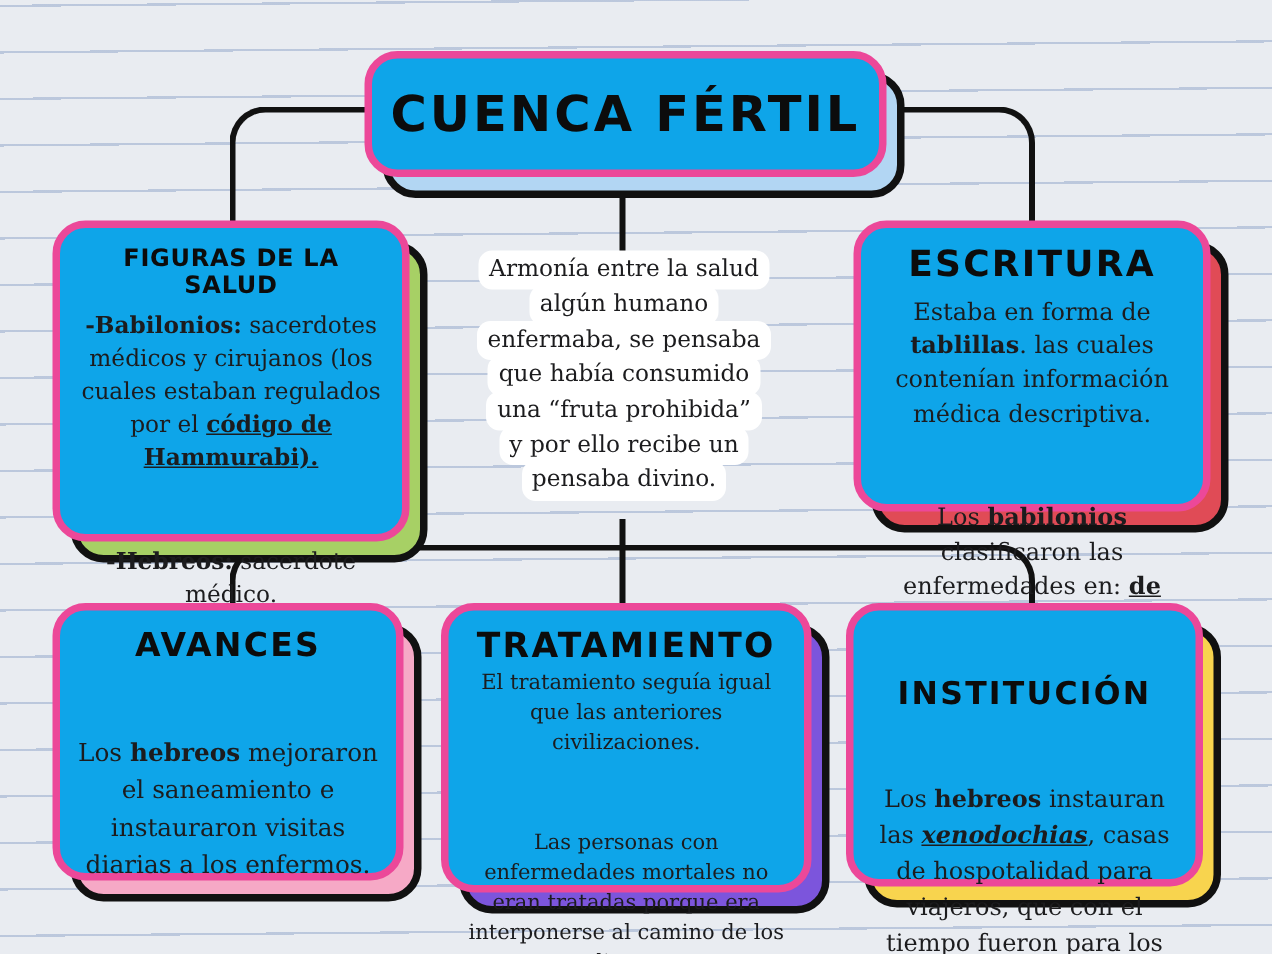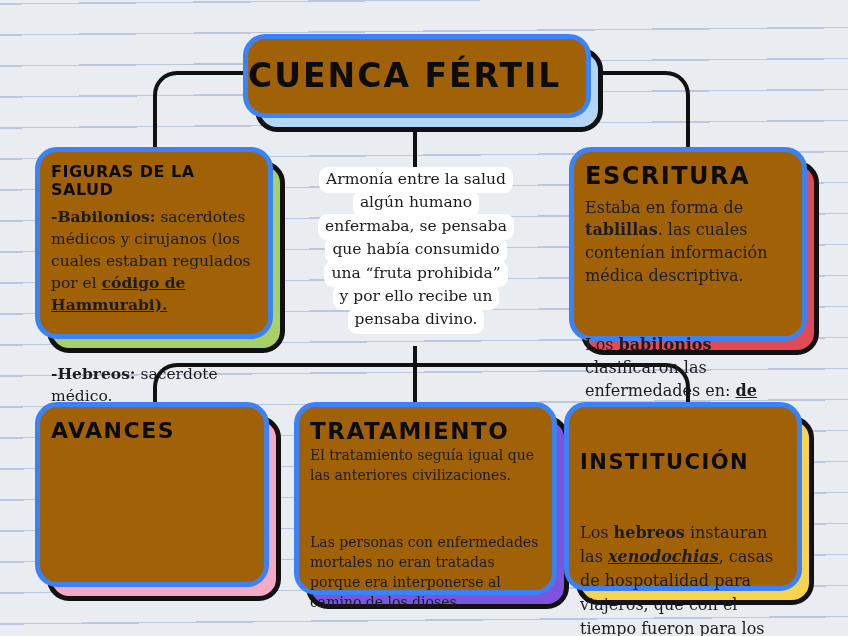--- a/index.html
+++ b/index.html
@@ -34,22 +34,22 @@
     border-top-left-radius:24px;border-top-right-radius:24px;
   }
   
   .node{position:absolute;z-index:3;}
   .node .shadow{
     position:absolute;left:12px;top:14px;width:100%;height:100%;
     border:5px solid #111;border-radius:22px;box-sizing:border-box;
   }
   .node .face{
     position:absolute;left:0;top:0;width:100%;height:100%;
-    background:#a16207;border:5px solid #3b82f6;border-radius:22px;
-    box-sizing:border-box;padding:9px 11px;
+    background:#0ea5e9;border:5px solid #ec4899;border-radius:22px;
+    box-sizing:border-box;padding:9px 11px;text-align:center;
   }
   .heading{
     font-family:"DejaVu Sans", sans-serif;font-weight:700;color:#0c0c0c;
     margin:2px 0 6px 0;letter-spacing:1.5px;line-height:1.15;
   }
   #node-title .heading{font-size:33px;letter-spacing:2px;margin:0;line-height:74px;}
   #node-figuras .heading{font-size:16px;letter-spacing:0.5px;}
   #node-escritura .heading{font-size:24px;}
   #node-avances .heading{font-size:22px;}
   #node-tratamiento .heading{font-size:23px;margin-bottom:2px;}
@@ -88,21 +88,21 @@
   <div class="conn conn-v" style="left:413px;top:346px;height:66px;"></div>
   <div class="conn bracket-bottom" style="left:153px;top:363px;width:537px;height:48px;"></div>
 
   <div class="node" id="node-title" style="left:243px;top:34px;width:348px;height:84px;">
     <div class="shadow" style="background-color: rgb(178, 214, 243);"></div>
     <div class="face" style="padding:0;">
       <div class="heading">CUENCA FÉRTIL</div>
     </div>
   </div>
 
-  <div class="node" id="node-figuras" style="left:35px;top:147px;width:238px;height:192px;">
+  <div class="node" id="node-figuras" style="left:35px;top:147px;width:238px;height:214px;">
     <div class="shadow" style="background-color: rgb(167, 208, 101);"></div>
     <div class="face">
       <div class="heading">FIGURAS DE LA SALUD</div>
       <p class="card-body"><span class="b">-Babilonios:</span><span> sacerdotes médicos y cirujanos (los cuales estaban regulados por el </span><span class="u">código de Hammurabi).</span></p>
       <p class="card-body"><span class="b">-Hebreos:</span><span> sacerdote médico.</span></p>
     </div>
   </div>
 
   <div class="halo-note" style="left:308px;top:170px;width:216px;">
       <div class="halo-line"><span>Armonía entre la salud</span></div>
@@ -120,24 +120,25 @@
       <div class="heading">ESCRITURA</div>
       <p class="card-body"><span>Estaba en forma de </span><span class="b">tablillas</span><span>. las cuales contenían información médica descriptiva.</span></p>
       <p class="card-body"><span>Los </span><span class="b">babilonios</span><span> clasificaron las enfermedades en: </span><span class="u">de cabeza, tórax y abdomen.</span></p>
     </div>
   </div>
 
   <div class="node" id="node-avances" style="left:35px;top:402px;width:234px;height:185px;">
     <div class="shadow" style="background-color: rgb(246, 169, 198);"></div>
     <div class="face">
       <div class="heading">AVANCES</div>
+      <p class="card-body"><span>Los </span><span class="b">hebreos</span><span> mejoraron el saneamiento e instauraron visitas diarias a los enfermos.</span></p>
     </div>
   </div>
 
-  <div class="node" id="node-tratamiento" style="left:294px;top:402px;width:247px;height:193px;padding-left:16px;">
+  <div class="node" id="node-tratamiento" style="left:294px;top:402px;width:247px;height:193px;">
     <div class="shadow" style="background-color: rgb(124, 85, 220);"></div>
     <div class="face">
       <div class="heading">TRATAMIENTO</div>
       <p class="card-body"><span>El tratamiento seguía igual que las anteriores civilizaciones.</span></p>
       <p class="card-body"><span>Las personas con enfermedades mortales no eran tratadas porque era interponerse al camino de los dioses.</span></p>
     </div>
   </div>
 
   <div class="node" id="node-institucion" style="left:564px;top:402px;width:238px;height:189px;">
     <div class="shadow" style="background-color: rgb(248, 212, 78);"></div>

